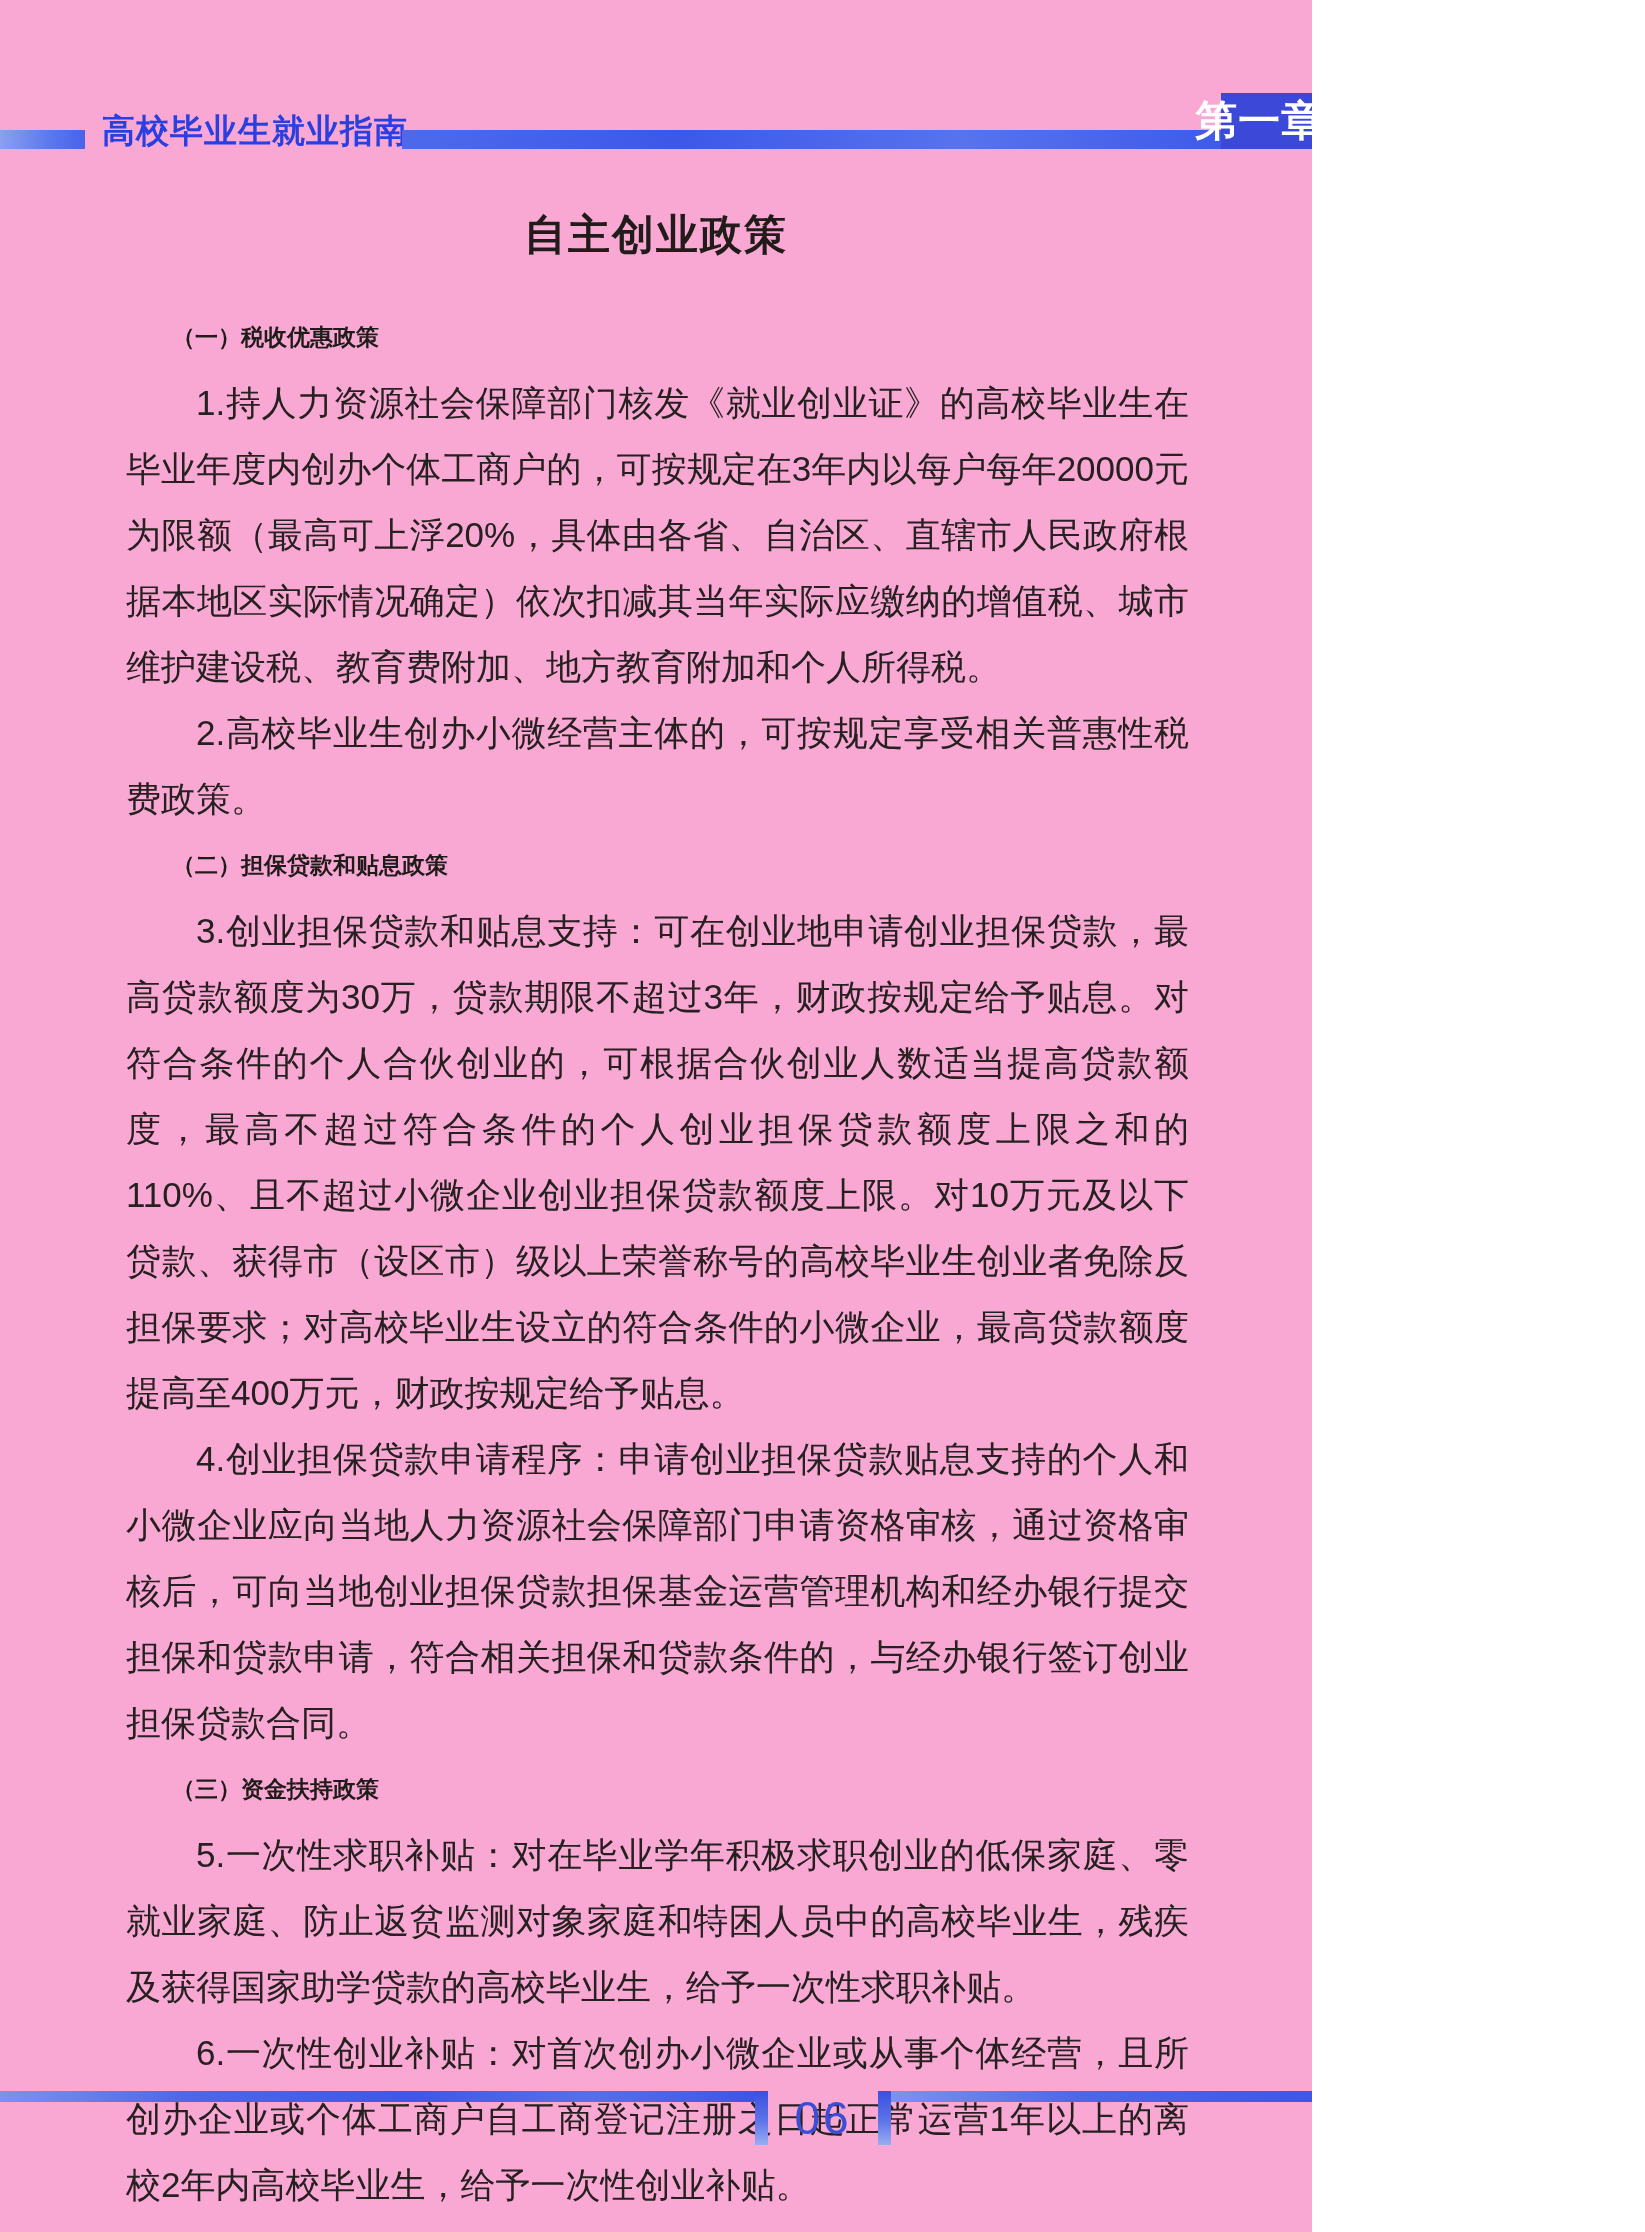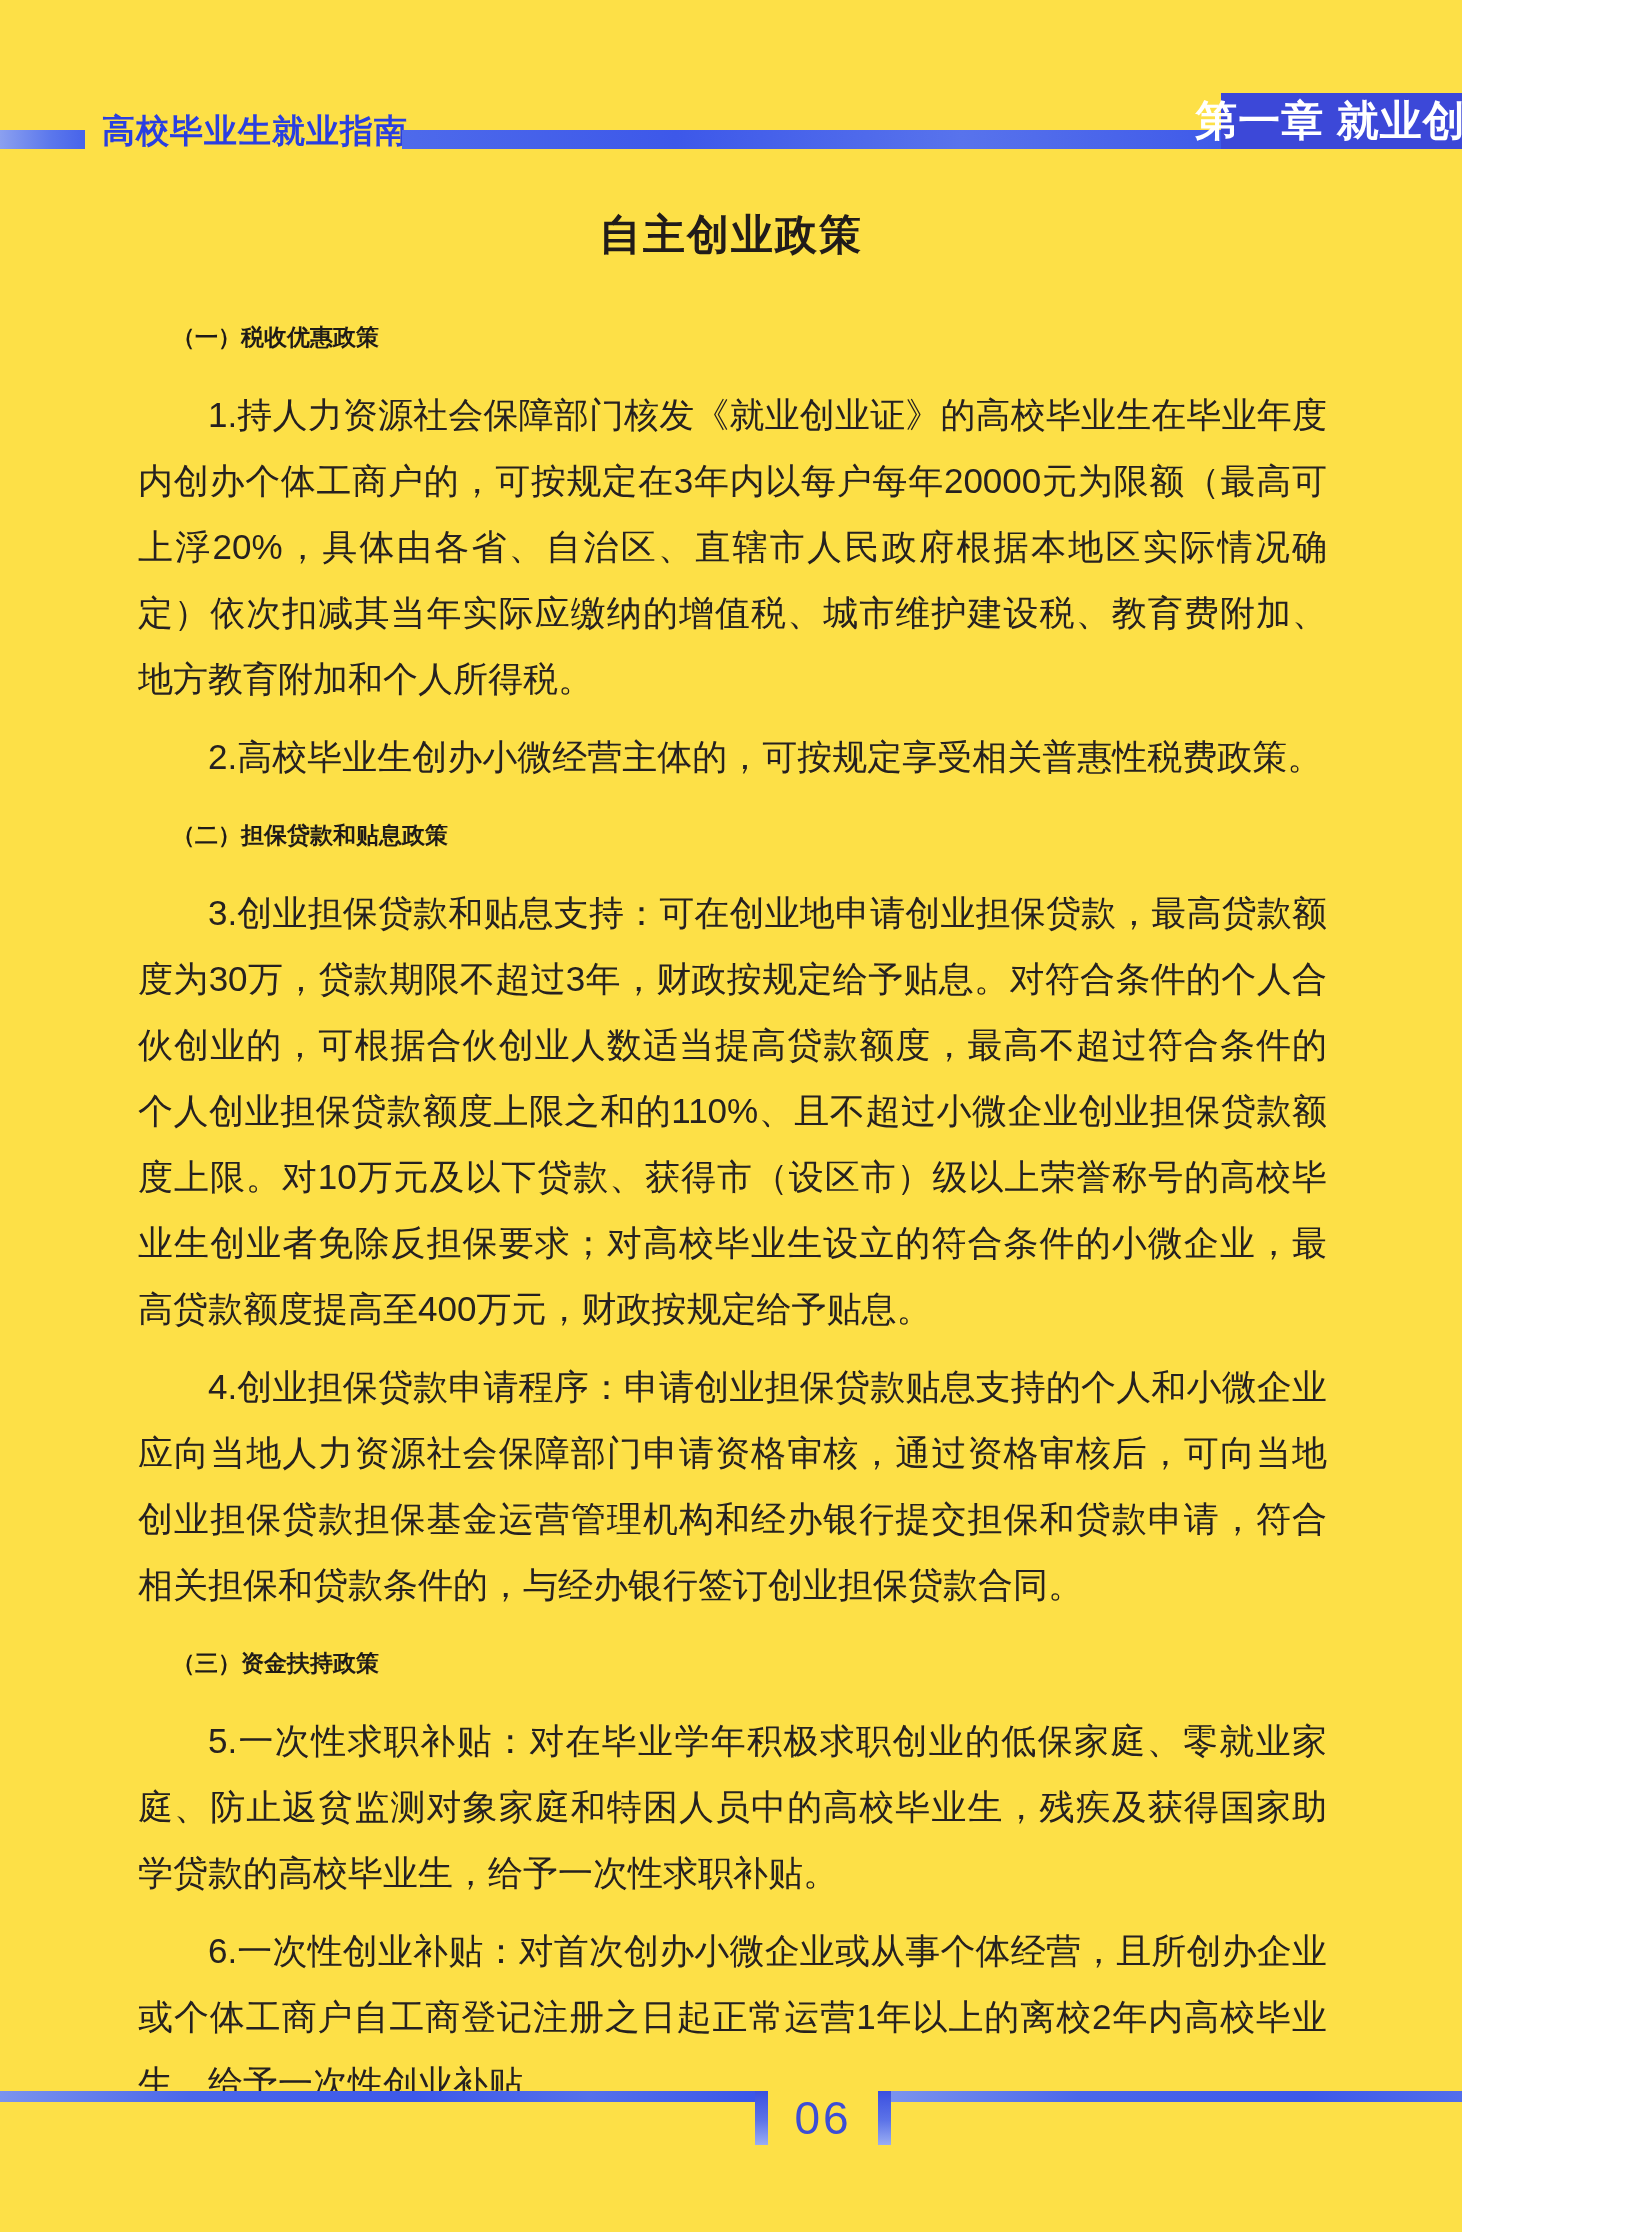--- a/index.html
+++ b/index.html
@@ -1,19 +1,19 @@
 <!DOCTYPE html>
 <html lang="zh"><head>
 <meta charset="utf-8">
 <style>
   html,body{margin:0;padding:0;background:#ffffff;}
   .page{
     position:relative;
-    width:1462px;height:2233px;
-    background:#fde047;
+    width:1312px;height:2233px;
+    background:#f9a8d4;
     overflow:hidden;
     font-family:"Liberation Sans", sans-serif;
   }
 
   
   .hdr{position:absolute;left:0;top:0;width:1646px;height:169px;}
   .hdr-accent-left{
     position:absolute;left:0;top:130px;width:85px;height:19px;
     background:linear-gradient(90deg,#8ba0f0 0%,#5b77ec 60%,#4763ea 100%);
   }
@@ -48,21 +48,21 @@
     font-size:35px;line-height:66px;
     text-align:justify;
   }
   .section-heading{
     margin:0;
     font-size:23px;font-weight:700;color:#1f1b18;
     text-indent:2em;line-height:66px;
     text-align:left;
   }
   .para{
-    margin:12px;
+    margin:0;
     text-indent:2em;
   }
 
   
   .footer{
     position:absolute;left:0;top:2091px;width:1646px;height:60px;
     display:flex;align-items:flex-start;
   }
   .foot-rule{
     height:11px;flex:1 1 auto;

